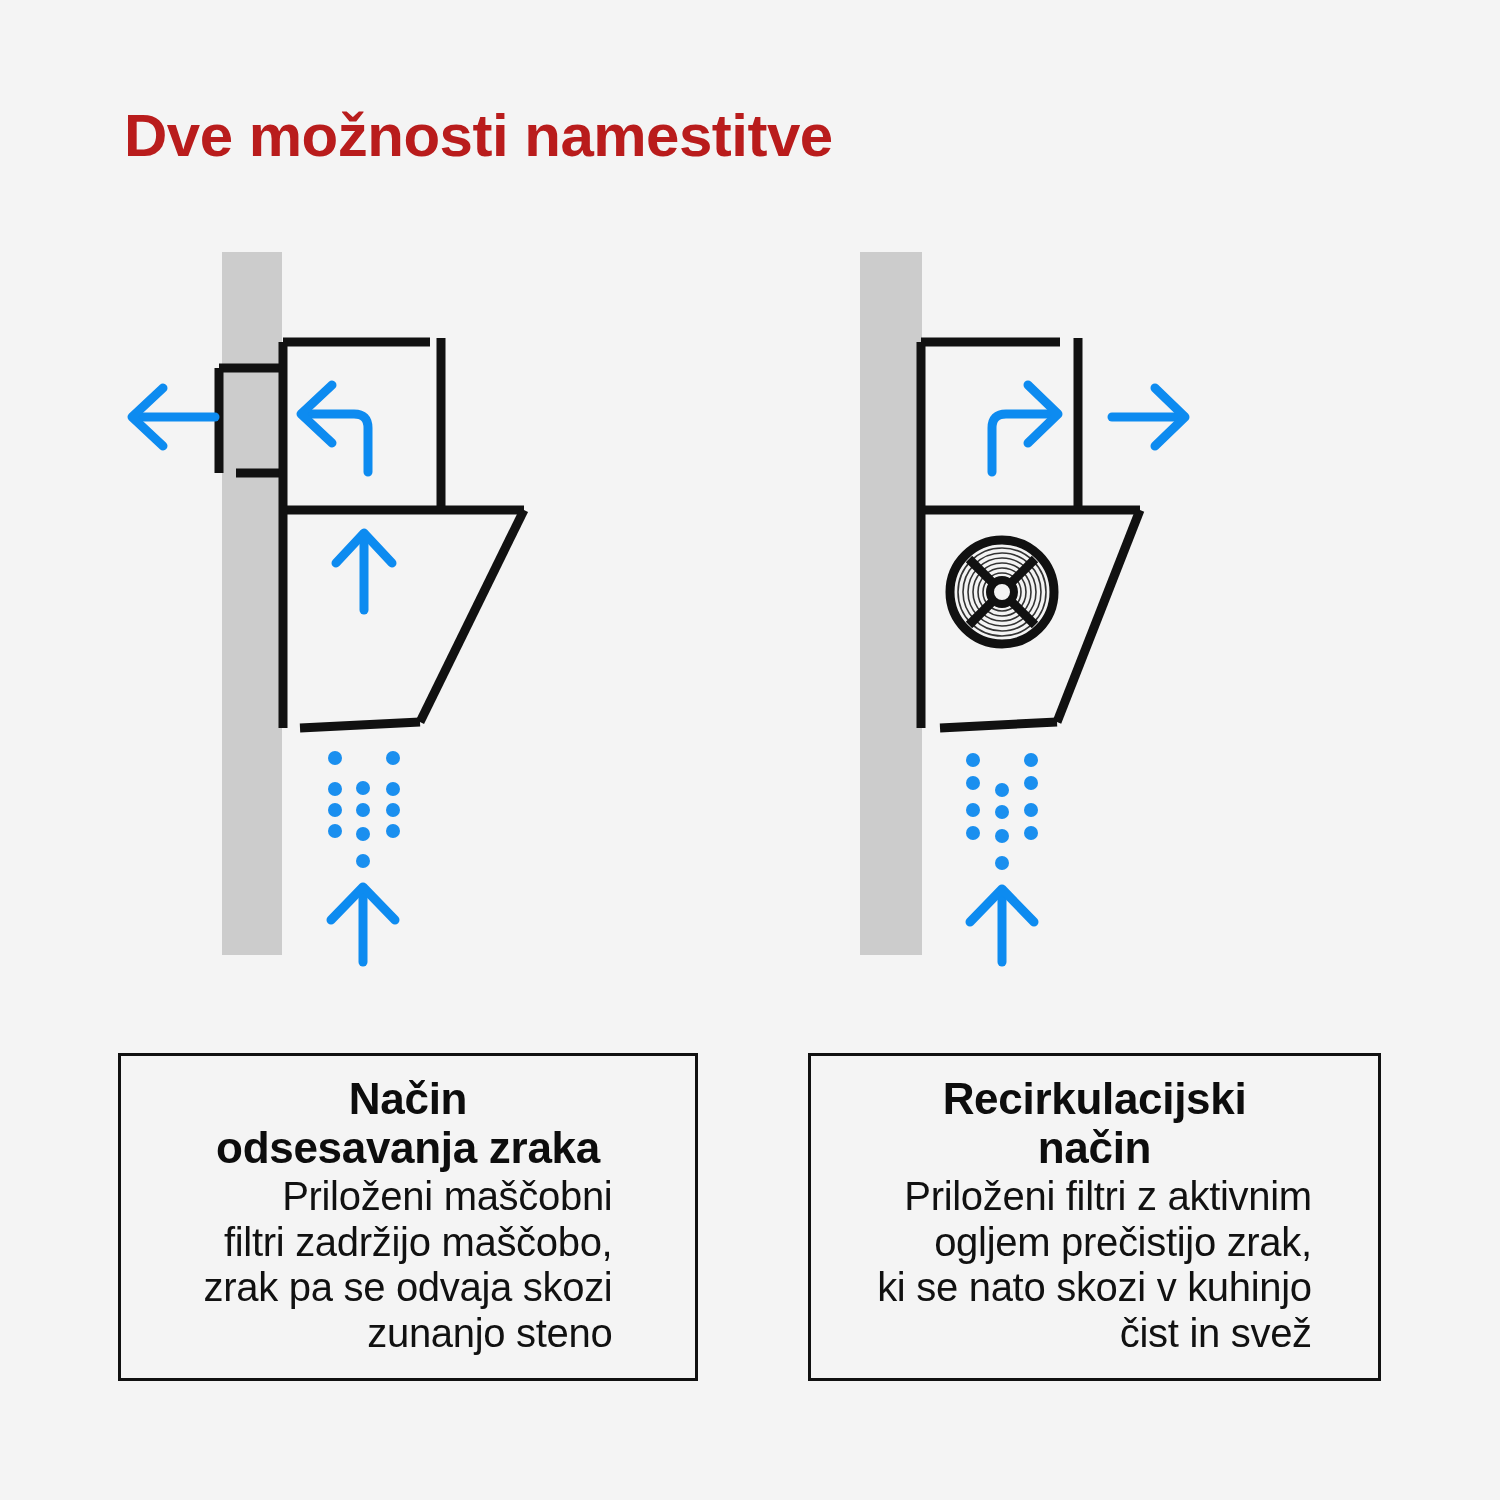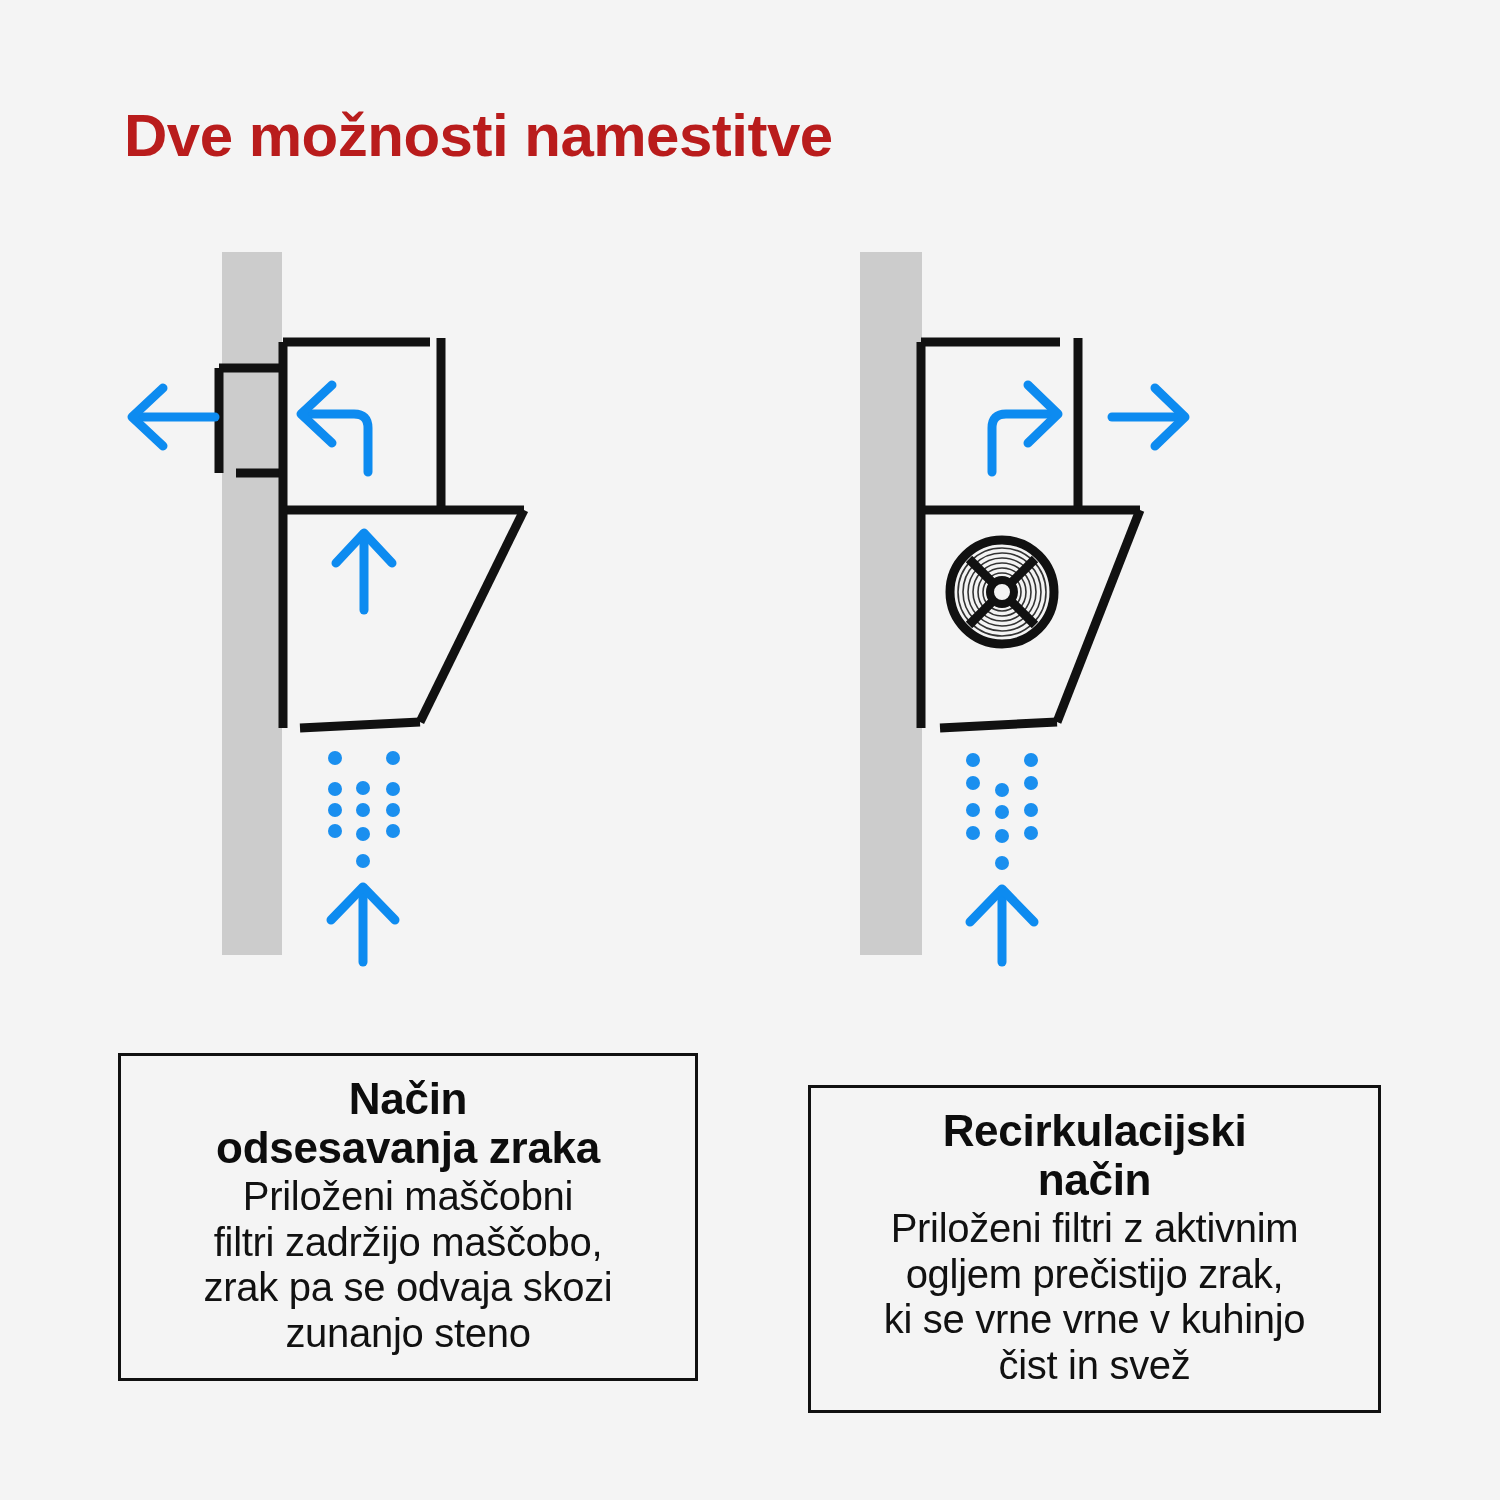--- a/index.html
+++ b/index.html
@@ -45,39 +45,40 @@
     border: 3px solid #111111;
     background: #f4f4f4;
     display: flex;
     flex-direction: column;
     align-items: center;
     justify-content: center;
     padding: 10px 12px 14px 12px;
     text-align: center;
   }
   #caption-left  { left: 118px; top: 1053px; width: 580px; height: 328px; }
-  #caption-right { left: 808px; top: 1053px; width: 573px; height: 328px; margin-top: 32px; }
+  #caption-right { left: 808px; top: 1053px; width: 573px; height: 328px; }
 
   .caption-heading {
     font-size: 44px;
     font-weight: 700;
     color: #0d0d0d;
     line-height: 1.12;
     letter-spacing: -0.3px;
     margin: 0 0 2px 0;
     white-space: pre-line;
   }
   .caption-body {
     font-size: 40px;
     font-weight: 400;
     color: #111111;
     line-height: 1.14;
     letter-spacing: -0.3px;
     margin: 0;
     white-space: pre-line;
+    text-align: right;
   }
 
   svg { display: block; }
   .svg-layer {
     position: absolute;
     left: 0;
     top: 0;
     width: 1500px;
     height: 1500px;
     pointer-events: none;
@@ -225,17 +226,17 @@
 filtri zadržijo maščobo,
 zrak pa se odvaja skozi
 zunanjo steno</div>
   </div>
 
   <div class="caption-box" id="caption-right">
     <div class="caption-heading">Recirkulacijski
 način</div>
     <div class="caption-body">Priloženi filtri z aktivnim
 ogljem prečistijo zrak,
-ki se vrne vrne v kuhinjo
+ki se nato skozi v kuhinjo
 čist in svež</div>
   </div>
 
 </div>
 
 </body></html>

